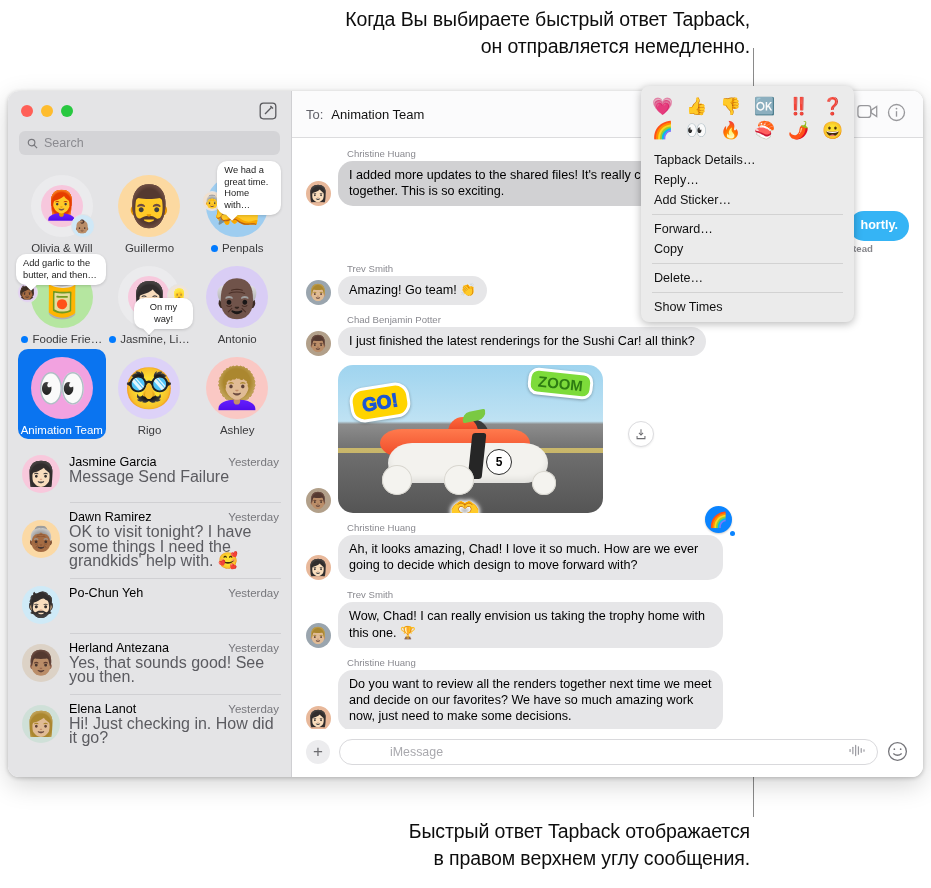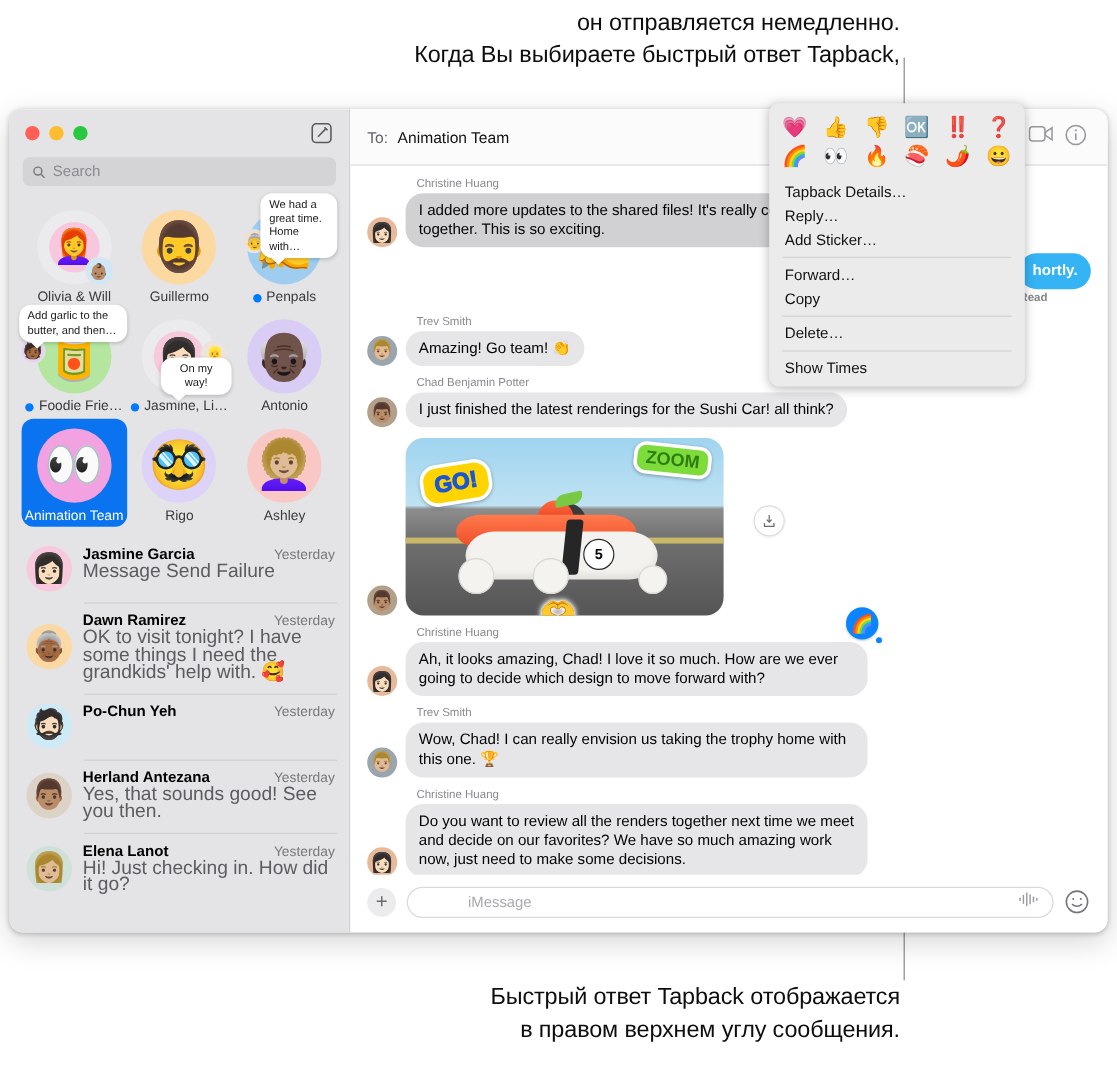--- a/index.html
+++ b/index.html
@@ -102,21 +102,21 @@
   .convos { margin-top: 8px; }
   .convo {
     display:flex; gap: 9px; padding: 8px 12px 9px 14px; cursor: pointer; position: relative;
   }
   .convo + .convo::before {
     content:""; position:absolute; left: 62px; right: 10px; top: 0; height: 1px; background: #d0d0d3;
   }
   .convo .cav { width: 38px; height: 38px; border-radius: 50%; flex:none; display:flex; align-items:center; justify-content:center; font-size: 24px; align-self:center; }
   .convo .body { flex: 1; min-width: 0; }
   .convo .top { display:flex; justify-content:space-between; align-items:baseline; }
-  .convo .nm { font-size: 12.6px; font-weight: bold; color: #000; }
+  .convo .nm { font-size: 12.6px; font-weight: normal; color: #000; }
   .convo .ts { font-size: 11.5px; color: #77777c; flex: none; margin-left: 6px; }
   .convo .pv { font-size: 16px; color: #5b5b60; line-height: 14.5px; margin-top: 1px; }
 
   
   .thread { flex: 1; display: flex; flex-direction: column; background: #fff; min-width: 0; position: relative; }
   .thread-head {
     height: 47px; border-bottom: 1px solid #dcdcde; background: #fbfbfc;
     display:flex; align-items:center; padding: 0 14px; gap: 8px;
   }
   .thread-head .to { font-size: 13px; color: #62626a; }
@@ -211,22 +211,22 @@
   .tb { font-size: 17px; line-height: 1; cursor:pointer; width: 25px; text-align:center; }
   .mitem { font-size: 12.6px; color:#111; padding: 3px 13px; cursor:pointer; }
   .msep { height:1px; background:#d2d2d2; margin: 4px 11px; }
 </style>
 </head>
 <body>
 
 <div class="page">
 
   <div class="annot annot-top">
+    <div>Когда Вы выбираете быстрый ответ Tapback,</div>
     <div>он отправляется немедленно.</div>
-    <div>Когда Вы выбираете быстрый ответ Tapback,</div>
   </div>
   <div class="leader leader-top"></div>
 
   <div class="annot annot-bottom">
     <div>Быстрый ответ Tapback отображается</div>
     <div>в правом верхнем углу сообщения.</div>
   </div>
   <div class="leader leader-bottom"></div>
   <div class="leader-bottom-h"></div>
 

